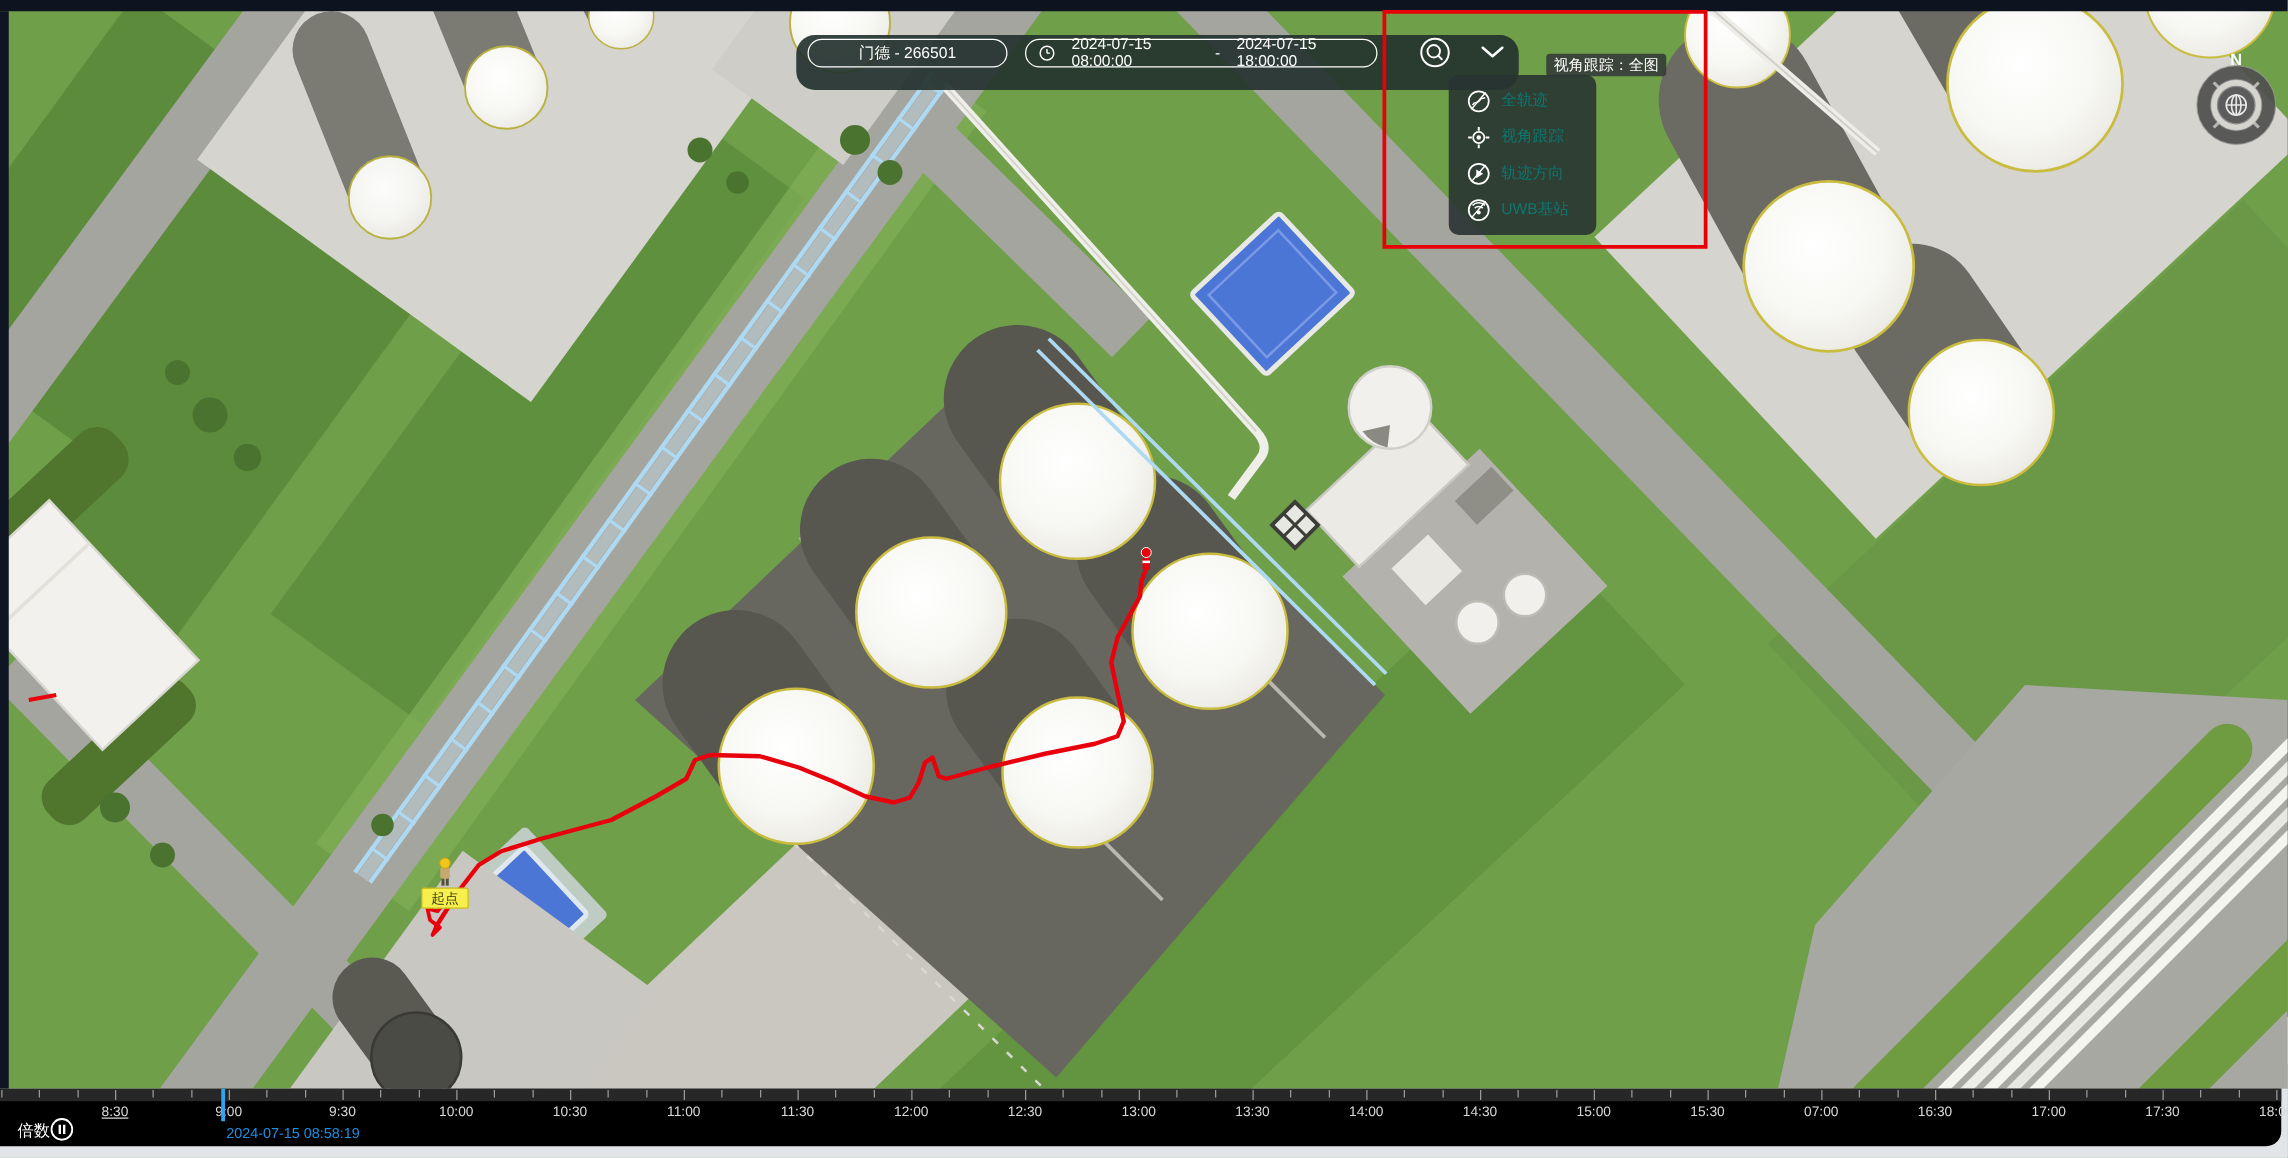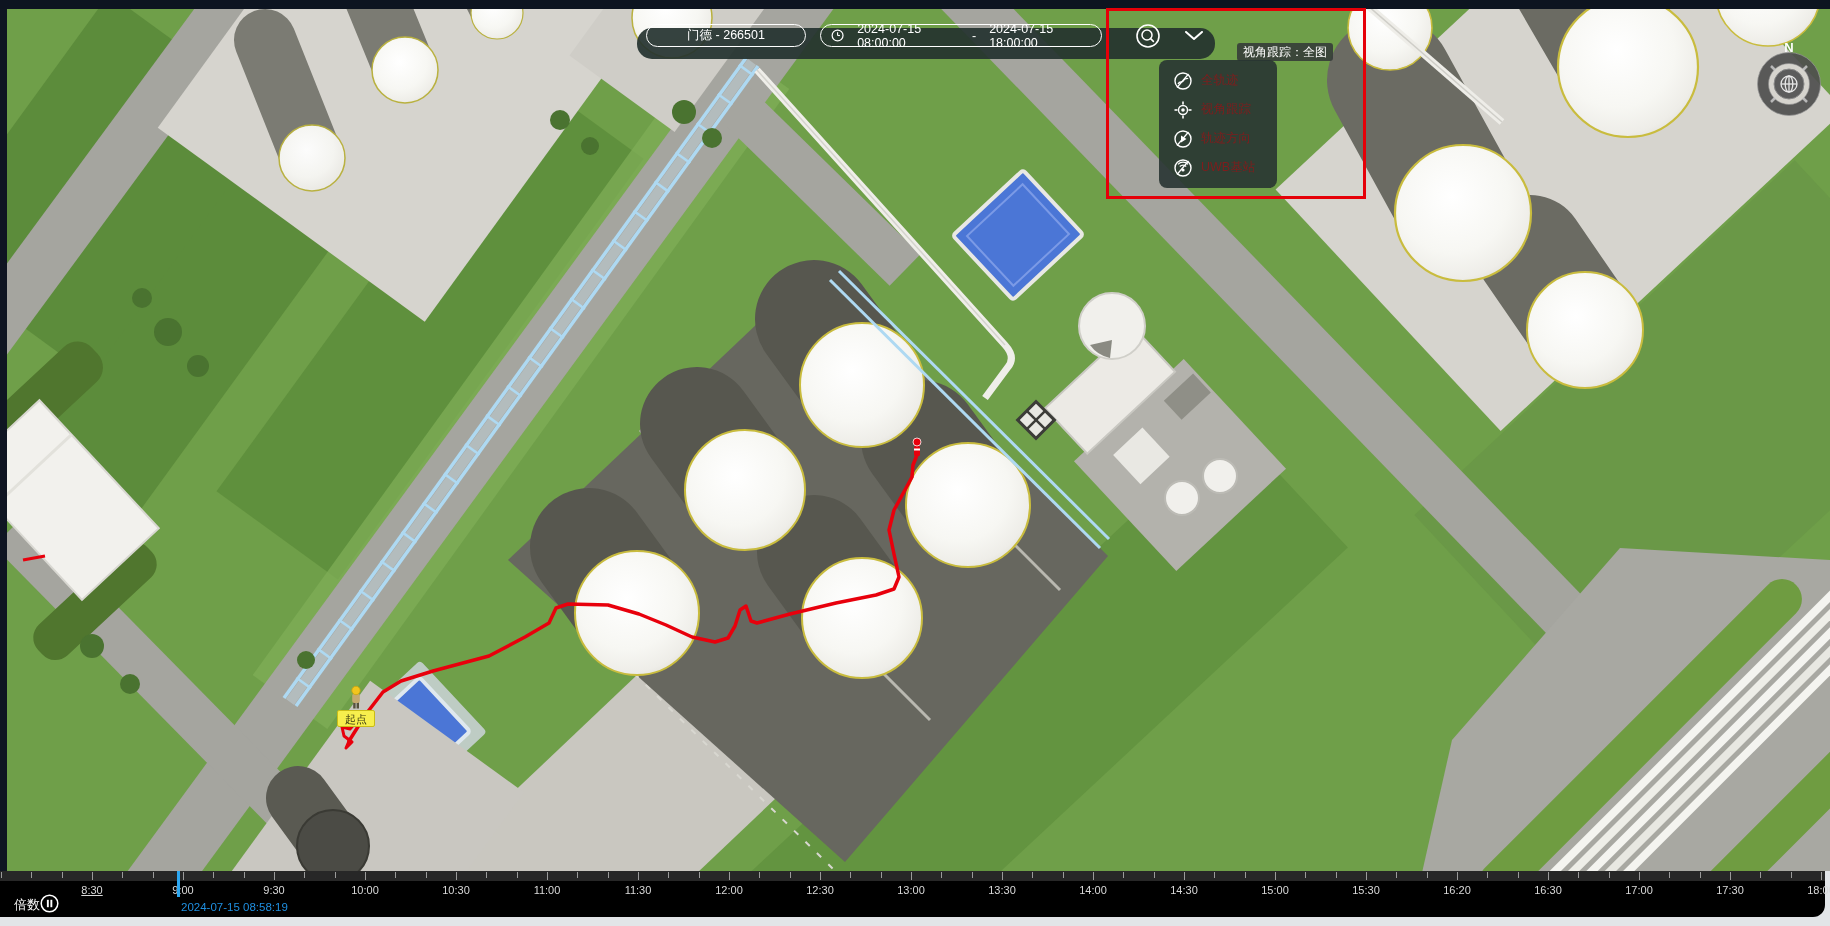--- a/index.html
+++ b/index.html
@@ -4,36 +4,36 @@
 <style>
   html,body{margin:0;padding:0;background:#e2e5e8;}
   #root{position:relative;width:1830px;height:926px;overflow:hidden;
         font-family:"Liberation Sans","DejaVu Sans",sans-serif;background:#e2e5e8;}
   
   .strip-top{position:absolute;left:0;top:0;width:1830px;height:9px;background:#0d1420;}
   .strip-left{position:absolute;left:0;top:9px;width:7px;height:862px;background:#0f1522;}
   
   #map{position:absolute;left:0;top:0;width:1830px;height:871px;cursor:grab;}
   
-  .toolbar{position:absolute;left:637px;top:28px;height:31px;border-radius:15px;
+  .toolbar{position:absolute;left:637px;top:28px;height:44px;border-radius:15px;
            background:rgba(36,50,47,.92);display:flex;align-items:center;padding:0 12px 16px 9px;box-sizing:border-box;}
   .pill{height:23px;border:1.5px solid #fff;border-radius:13px;color:#fff;font-size:12.5px;
         display:flex;align-items:center;justify-content:center;box-sizing:border-box;cursor:pointer;}
   .pill.person{width:160px;margin-right:14px;}
   .pill.time{width:282px;gap:13px;padding:0 10px;}
   .icon-btn{background:none;border:none;padding:0;margin:0;cursor:pointer;display:flex;align-items:center;}
   .icon-btn.round{margin-left:33px;}
   .icon-btn.chev{margin-left:24px;}
   
   .loc-tip{position:absolute;left:1237px;top:43px;height:18px;line-height:18px;padding:0 6px;
            background:rgba(52,58,56,.88);color:#fff;font-size:12px;border-radius:3px;white-space:nowrap;}
   
   .dropdown{position:absolute;left:1159px;top:60px;width:118px;border-radius:8px;
             background:rgba(40,52,50,.9);padding:6px 0;box-sizing:border-box;}
-  .menu-item{height:29px;display:flex;align-items:center;gap:8px;padding:0 0 0 14px;color:#7f1d1d;
+  .menu-item{height:29px;display:flex;align-items:center;gap:8px;padding:0 0 0 14px;color:#0f766e;
              font-size:12.5px;cursor:pointer;white-space:nowrap;}
   
   .hl-rect{position:absolute;left:1106px;top:8px;width:260px;height:191px;border:3px solid #e60008;box-sizing:border-box;pointer-events:none;}
   
   .compass{position:absolute;left:1756px;top:32px;width:66px;height:84px;cursor:pointer;}
   
   .bottom-light{position:absolute;left:0;top:871px;width:1830px;height:55px;background:#e2e5e8;}
   .bottom-black{position:absolute;left:0;top:871px;width:1825px;height:46px;background:#000;border-bottom-right-radius:12px;}
   .ruler{position:absolute;left:0;top:0;width:1825px;height:10px;background:#272727;}
   .tick{position:absolute;top:1px;width:1px;background:#9a9a9a;}
@@ -429,21 +429,21 @@
         <span class="t-label" style="left: 547px;">11:00</span>
         <span class="t-label" style="left: 638px;">11:30</span>
         <span class="t-label" style="left: 729px;">12:00</span>
         <span class="t-label" style="left: 820px;">12:30</span>
         <span class="t-label" style="left: 911px;">13:00</span>
         <span class="t-label" style="left: 1002px;">13:30</span>
         <span class="t-label" style="left: 1093px;">14:00</span>
         <span class="t-label" style="left: 1184px;">14:30</span>
         <span class="t-label" style="left: 1275px;">15:00</span>
         <span class="t-label" style="left: 1366px;">15:30</span>
-        <span class="t-label" style="left: 1457px;">16:20</span>
+        <span class="t-label" style="left: 1457px;">07:00</span>
         <span class="t-label" style="left: 1548px;">16:30</span>
         <span class="t-label" style="left: 1639px;">17:00</span>
         <span class="t-label" style="left: 1730px;">17:30</span>
         <span class="t-label" style="left: 1821px;">18:00</span>
       </div>
   </div>
   <div class="playhead" id="playhead" style="left: 177px; background: rgb(43, 166, 240);"></div>
   <div class="cur-time" id="curTime" style="left: 181px; color: rgb(31, 143, 224);">2024-07-15 08:58:19</div>
   <div class="mult">倍数</div>
   <button class="pause-btn">

